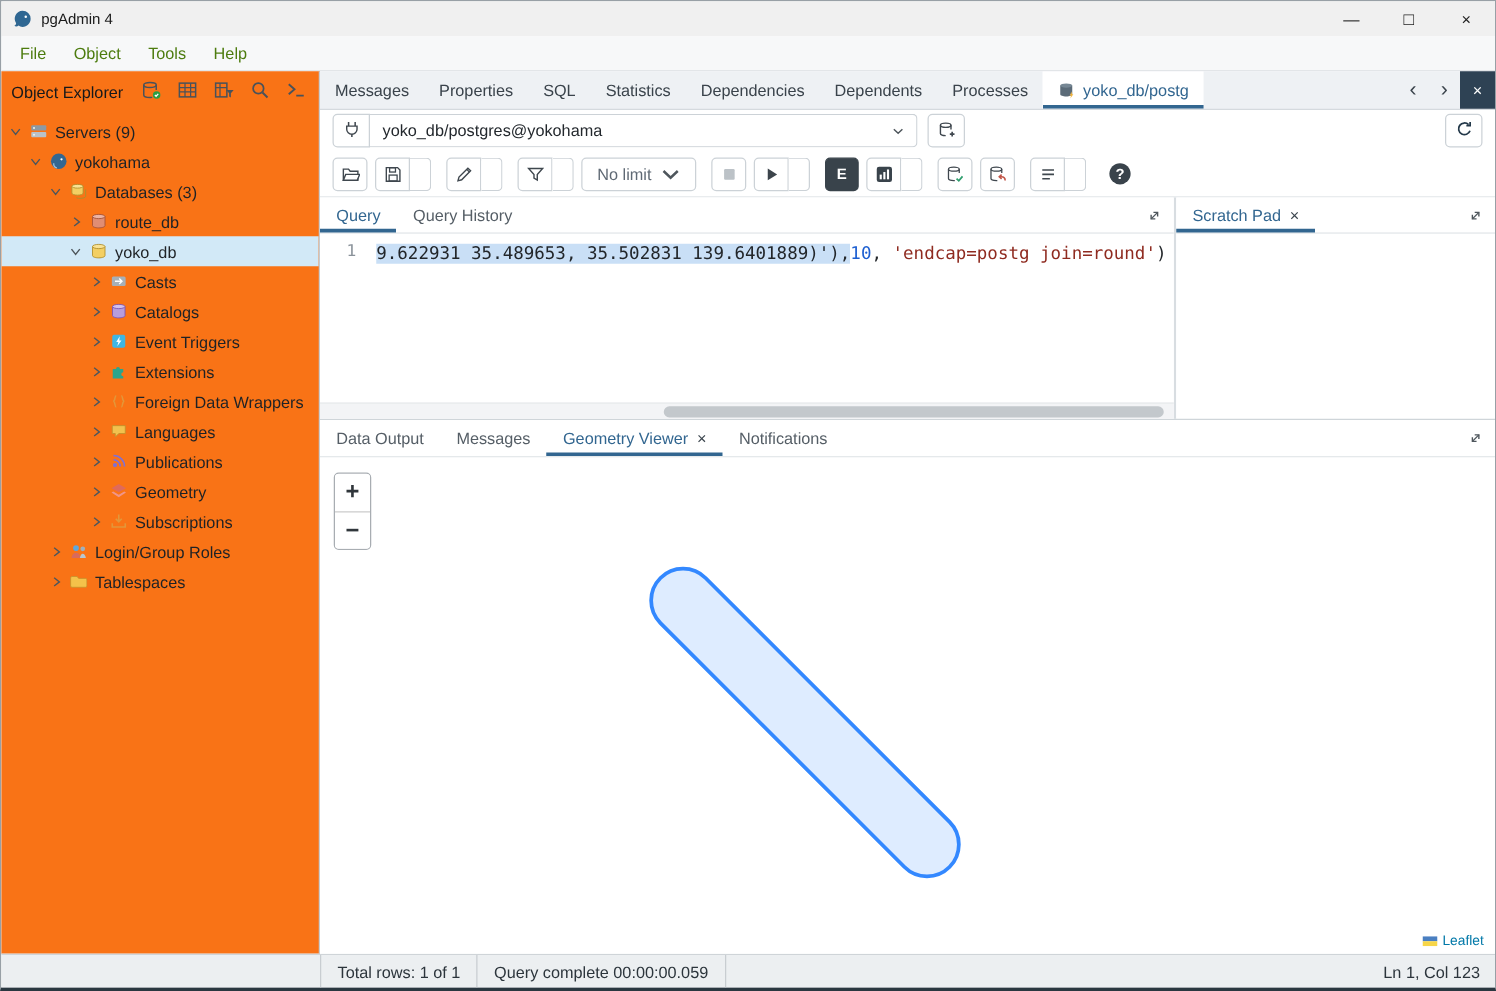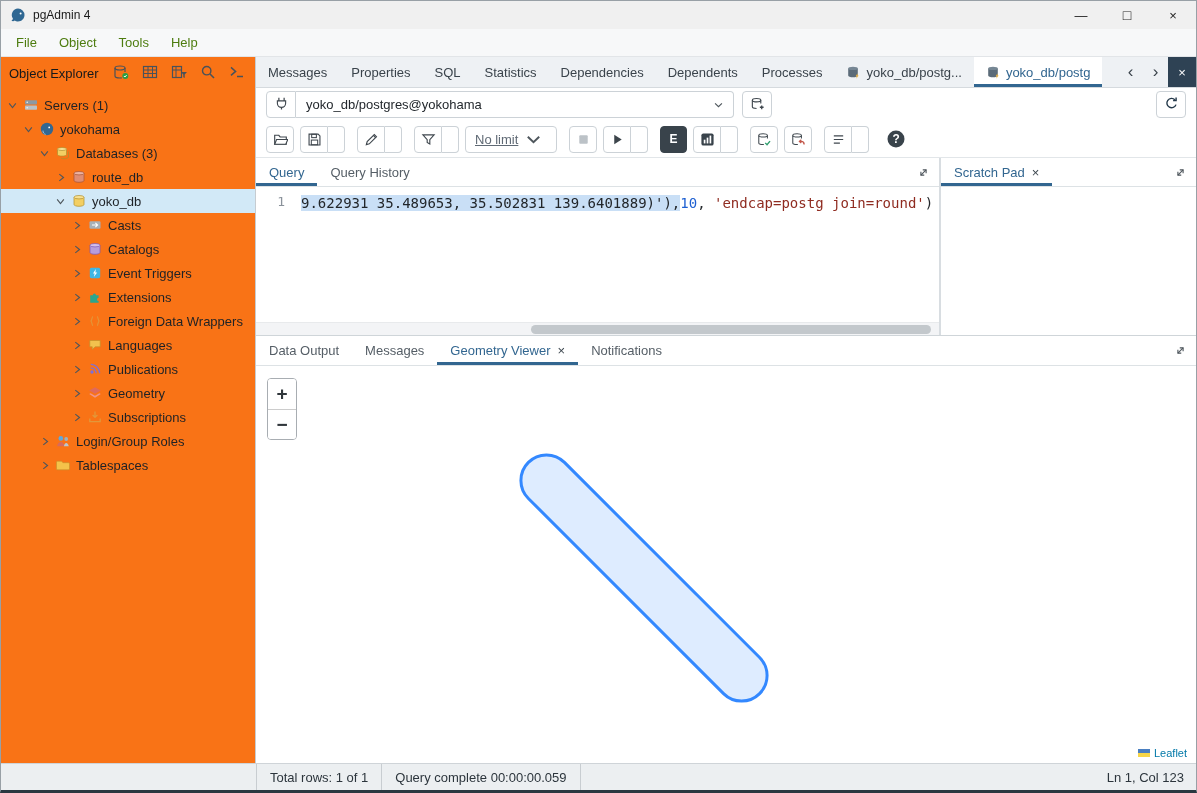--- a/index.html
+++ b/index.html
@@ -71,21 +71,21 @@
   .tb-unit { display:flex; height:27px; }
   .tb-btn { min-width:28px; height:27px; border:1px solid #ccd2d7; background:#fff; border-radius:4px;
             display:flex; align-items:center; justify-content:center; padding:0 5px; color:#3c444b; }
   .tb-btn svg { width:15px; height:15px; display:block; }
   .tb-unit.with-caret .tb-btn { border-radius:4px 0 0 4px; }
   .tb-caret { width:17px; height:27px; border:1px solid #ccd2d7; border-left:none; border-radius:0 4px 4px 0;
               background:#fff; display:flex; align-items:center; justify-content:center; }
   .tb-btn.dark { background:#39434b; border-color:#39434b; color:#fff; font-weight:bold; font-size:12px; min-width:27px; }
   .tb-btn.plain { border:none; }
   .tb-btn.plain svg { width:20px; height:20px; }
-  .tb-select { min-width:92px; justify-content:flex-start; gap:8px; padding:0 9px; color:#5f6974; border-radius:4px;text-decoration:underline; }
+  .tb-select { min-width:92px; justify-content:center; gap:8px; padding:0 9px; color:#5f6974; border-radius:4px; }
 
   
   #workspace { height:178px; flex:0 0 178px; display:flex; min-width:0; border-top:1px solid #e2e6e9; }
   #query-area { width:685px; flex:0 0 685px; display:flex; flex-direction:column; border-right:2px solid #d8dde1; min-width:0; }
   #editor-tabs, #scratch-header { height:29px; flex:0 0 29px; display:flex; align-items:stretch; border-bottom:1px solid #dde2e5; background:#fff; }
   #editor-tabs-list { display:flex; }
   .etab { padding:0 13px; display:flex; align-items:center; gap:7px; color:#555e66; white-space:nowrap; }
   .etab.active { color:#326690; box-shadow:inset 0 -3px 0 #326690; }
   .close-x { font-size:13px; color:#3c464e; }
   .expand-slot { margin-left:auto; display:flex; align-items:center; padding-right:9px; }
@@ -205,21 +205,21 @@
               </svg>
             </span>
             <span class="tree-icon">
               <svg viewBox="0 0 14 14">
                 <rect x="1" y="2.2" width="12" height="4.2" rx="0.8" fill="#8d99a3"></rect>
                 <rect x="1" y="7.6" width="12" height="4.2" rx="0.8" fill="#b9c2c9"></rect>
                 <circle cx="3.2" cy="4.3" r="0.8" fill="#eef4ee"></circle>
                 <circle cx="3.2" cy="9.7" r="0.8" fill="#eef4ee"></circle>
               </svg>
             </span>
-            <span class="tree-label">Servers (1)</span>
+            <span class="tree-label">Servers (9)</span>
           </div>
           <div class="tree-row" style="padding-left: 22px;">
             <span class="chev expanded">
               <svg viewBox="0 0 8 10">
                 <path d="M1.5 1.2L6.3 5 1.5 8.8" fill="none" stroke="#4e565c" stroke-width="1.3"></path>
               </svg>
             </span>
             <span class="tree-icon">
               <svg viewBox="0 0 14 14">
                 <circle cx="7" cy="7" r="6.2" fill="#336791"></circle>
@@ -445,30 +445,20 @@
               <span class="tab-label">Statistics</span>
             </div>
             <div class="tab">
               <span class="tab-label">Dependencies</span>
             </div>
             <div class="tab">
               <span class="tab-label">Dependents</span>
             </div>
             <div class="tab">
               <span class="tab-label">Processes</span>
-            </div>
-            <div class="tab">
-              <span class="icon">
-                <svg viewBox="0 0 14 14">
-                  <path d="M2.2 3.4v7c0 1 2.1 1.8 4.8 1.8s4.8-.8 4.8-1.8v-7" fill="#5b6b78"></path>
-                  <ellipse cx="7" cy="3.4" rx="4.8" ry="1.7" fill="#768794"></ellipse>
-                  <path d="M11.6 8.2l-2 3.1h1.3l-.7 2.4 2.5-3.3h-1.3z" fill="#f4b63f"></path>
-                </svg>
-              </span>
-              <span class="tab-label">yoko_db/postg...</span>
             </div>
             <div class="tab active">
               <span class="icon">
                 <svg viewBox="0 0 14 14">
                   <path d="M2.2 3.4v7c0 1 2.1 1.8 4.8 1.8s4.8-.8 4.8-1.8v-7" fill="#5b6b78"></path>
                   <ellipse cx="7" cy="3.4" rx="4.8" ry="1.7" fill="#768794"></ellipse>
                   <path d="M11.6 8.2l-2 3.1h1.3l-.7 2.4 2.5-3.3h-1.3z" fill="#f4b63f"></path>
                 </svg>
               </span>
               <span class="tab-label">yoko_db/postg</span>

